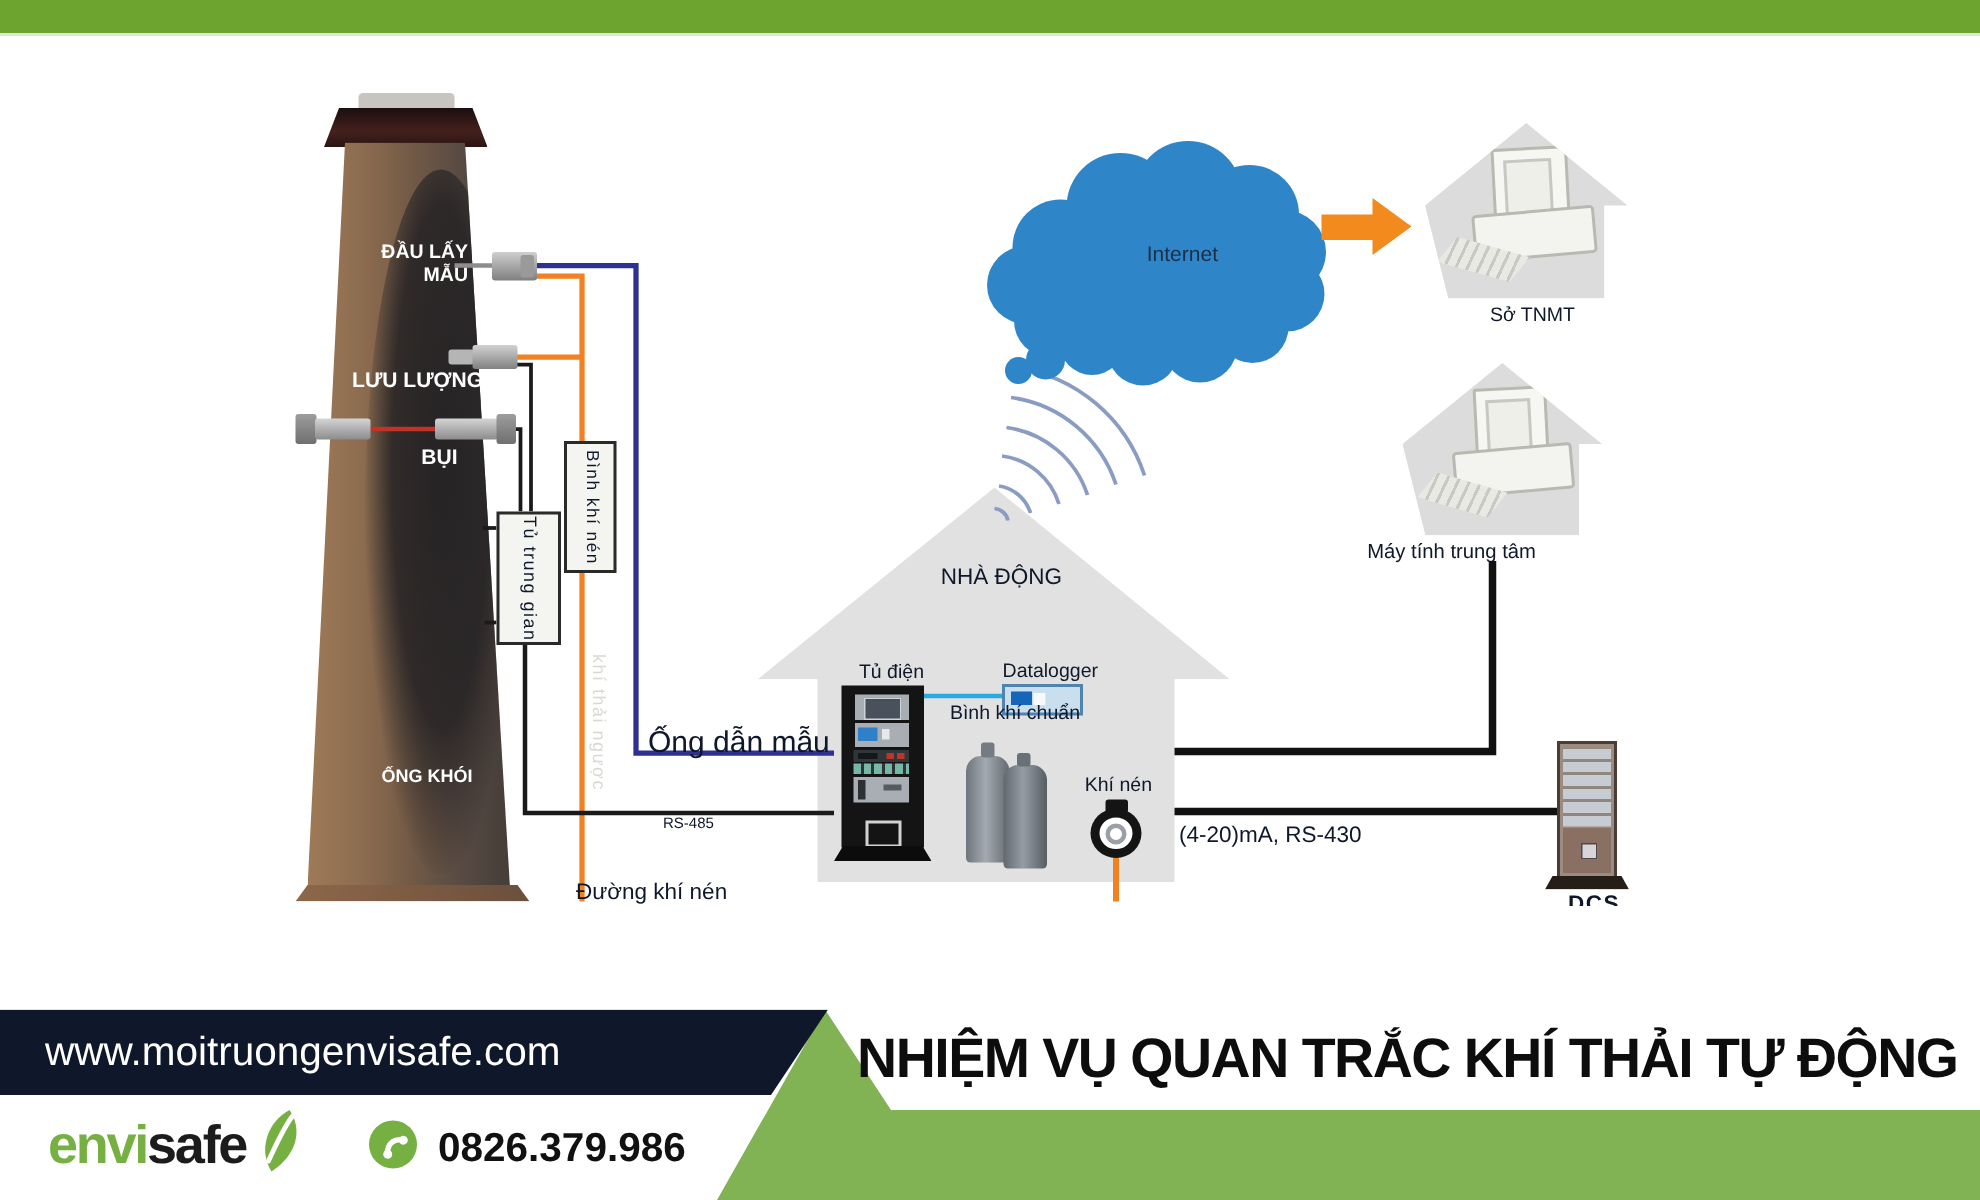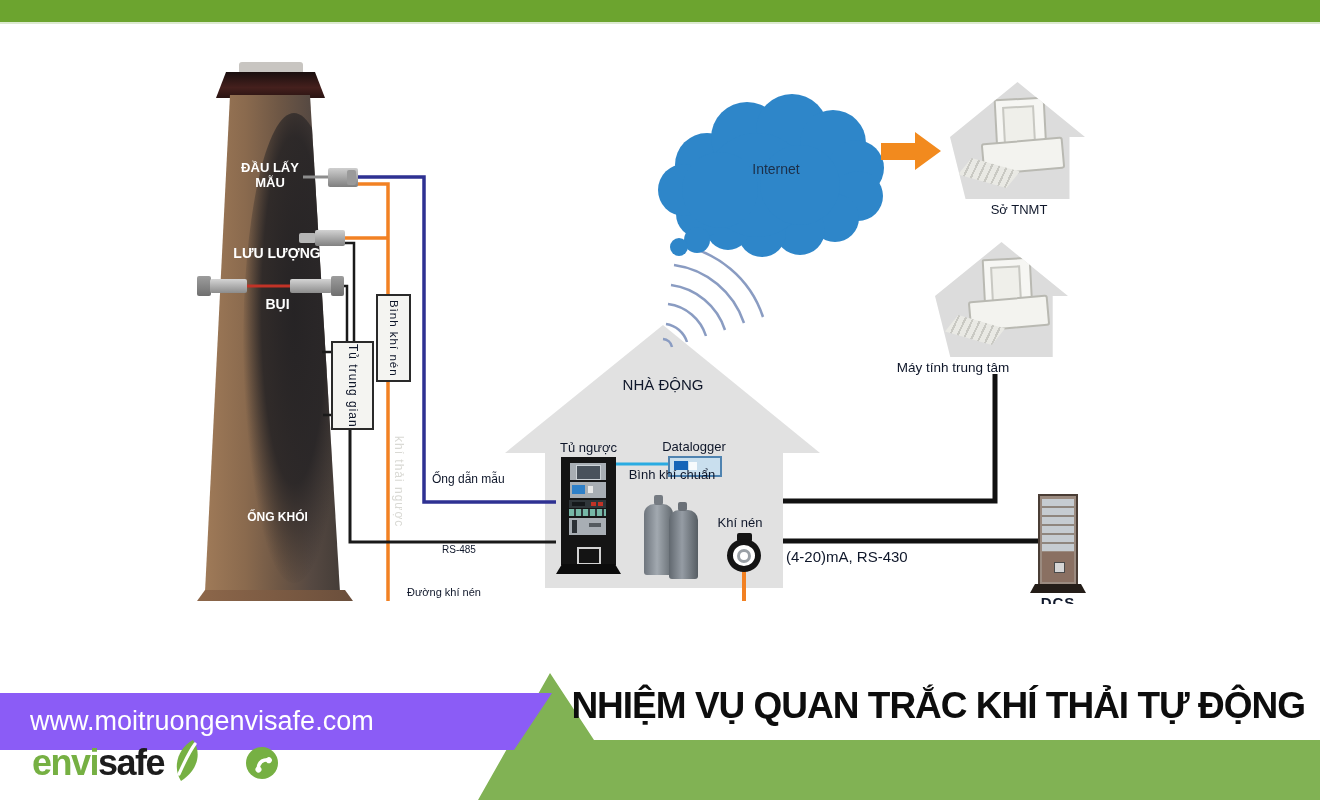--- a/index.html
+++ b/index.html
@@ -1,21 +1,21 @@
 <!DOCTYPE html>
 <html><head>
 <meta charset="utf-8">
 <style>
   html,body{margin:0;padding:0;background:#fff;}
   #stage{position:relative;width:1320px;height:800px;overflow:hidden;background:#fff;
          font-family:"Liberation Sans",sans-serif;}
   .abs{position:absolute;}
   .lbl{color:#0f172a;line-height:1.15;}
   .wlbl{color:#ffffff;}
-  .ctr{text-align:center;}
+  .ctr{text-align:right;}
   .vbox{background:#f4f4f1;border:2px solid #2a2a2a;display:flex;align-items:center;justify-content:center;}
   .vtext{writing-mode:vertical-rl;letter-spacing:1px;}
   .nowrap{white-space:nowrap;}
   svg{display:block;}
 </style>
 </head>
 <body>
 
 <div id="stage">
 
@@ -146,26 +146,26 @@
   </div>
 
   <div class="abs vbox" style="left:331px;top:341px;width:39px;height:85px;z-index:4;">
     <span class="vtext lbl" style="font-size:12px;">Tủ trung gian</span>
   </div>
   <div class="abs vbox" style="left:376px;top:294px;width:31px;height:84px;z-index:4;">
     <span class="vtext lbl" style="font-size:11.5px;">Bình khí nén</span>
   </div>
   <div class="abs vtext" style="left:392px;top:436px;height:160px;font-size:12px;color:#d9d9d4;z-index:2;">khí thải ngược</div>
 
-  <div class="abs lbl nowrap" style="left:432px;top:473px;font-size:12px;z-index:4;">Ống dẫn mẫu</div>
+  <div class="abs lbl nowrap" style="left:432px;top:484px;font-size:20px;z-index:4;">Ống dẫn mẫu</div>
   <div class="abs lbl nowrap" style="left:442px;top:544px;font-size:10px;z-index:4;">RS-485</div>
-  <div class="abs lbl nowrap" style="left:407px;top:586px;font-size:11px;z-index:4;">Đường khí nén</div>
+  <div class="abs lbl nowrap" style="left:384px;top:586px;font-size:15px;z-index:4;">Đường khí nén</div>
   <div class="abs lbl nowrap" style="left:786px;top:548px;font-size:15px;z-index:4;">(4-20)mA, RS-430</div>
 
-  <div class="abs lbl ctr nowrap" style="left:560px;top:441px;width:56px;font-size:13px;z-index:4;">Tủ ngược</div>
+  <div class="abs lbl ctr nowrap" style="left:560px;top:441px;width:56px;font-size:13px;z-index:4;">Tủ điện</div>
   <div class="abs" style="left:561px;top:457px;width:55px;height:108px;background:#141414;z-index:4;">
     <div class="abs" style="left:9px;top:6px;width:36px;height:17px;background:#a8aeb4;">
       <div class="abs" style="left:6px;top:2px;width:23px;height:13px;background:#49525c;border:1px solid #cdd3d8;"></div>
     </div>
     <div class="abs" style="left:9px;top:25px;width:36px;height:16px;background:#a8aeb4;">
       <div class="abs" style="left:2px;top:3px;width:13px;height:9px;background:#2f80c8;"></div>
       <div class="abs" style="left:18px;top:4px;width:5px;height:7px;background:#e8e8e8;"></div>
     </div>
     <div class="abs" style="left:8px;top:43px;width:37px;height:8px;background:#30363a;">
       <div class="abs" style="left:3px;top:2px;width:13px;height:4px;background:#15181b;"></div>
@@ -209,21 +209,21 @@
       <div class="abs" style="left:12px;top:10px;width:9px;height:9px;background:#d6d6d6;border:1px solid #4a4a4a;"></div>
     </div>
   </div>
   <div class="abs" style="left:1030px;top:584px;width:56px;height:9px;background:#241d18;clip-path:polygon(5px 0,51px 0,56px 9px,0 9px);z-index:4;"></div>
   <div class="abs" style="left:1036px;top:595px;width:44px;height:9px;overflow:hidden;z-index:4;">
     <span class="lbl ctr" style="display:block;font-size:15px;font-weight:bold;color:#0f172a;line-height:16px;letter-spacing:1px;">DCS</span>
   </div>
 
   <div class="abs" style="left:0;top:660px;width:1320px;height:140px;background:#81b254;z-index:5;
               clip-path:polygon(550px 13px,594px 80px,1320px 80px,1320px 140px,478px 140px);"></div>
-  <div class="abs" style="left:0;top:693px;width:552px;height:74px;background:#8b5cf6;z-index:6;
+  <div class="abs" style="left:0;top:673px;width:552px;height:74px;background:#0f172a;z-index:6;
               clip-path:polygon(0 0,552px 0,514px 57px,0 57px);">
     <span style="display:block;padding-left:30px;line-height:57px;font-size:27px;color:#ffffff;">www.moitruongenvisafe.com</span>
   </div>
   <div class="abs nowrap" style="left:520px;top:685px;width:785px;text-align:right;font-size:37px;font-weight:bold;color:#0d0d0d;letter-spacing:-1px;z-index:6;">NHIỆM VỤ QUAN TRẮC KHÍ THẢI TỰ ĐỘNG</div>
 
   <div class="abs nowrap" style="left:32px;top:742px;font-size:36px;font-weight:bold;letter-spacing:-1.5px;z-index:6;">
     <span style="color:#76b043;">envi</span><span style="color:#1c1c1c;">safe</span>
   </div>
   <svg class="abs" style="left:170px;top:738px;z-index:6;" width="34" height="46" viewBox="0 0 34 46">
     <path d="M23,2 C32,15 28,32 11,43 C2,29 8,10 23,2 Z" fill="#76b043"></path>
@@ -231,14 +231,15 @@
   </svg>
   <div class="abs" style="left:246px;top:747px;width:32px;height:32px;background:#76b043;border-radius:50%;z-index:6;">
     <svg width="32" height="32" viewBox="0 0 32 32">
       <g transform="rotate(-42 16 16)">
         <path d="M9,18 Q16,11 23,18" stroke="#ffffff" stroke-width="3.6" fill="none" stroke-linecap="round"></path>
         <circle cx="9" cy="18.5" r="3" fill="#ffffff"></circle>
         <circle cx="23" cy="18.5" r="3" fill="#ffffff"></circle>
       </g>
     </svg>
   </div>
+  <div class="abs nowrap" style="left:292px;top:750px;font-size:27px;font-weight:bold;color:#111111;z-index:6;">0826.379.986</div>
 
 </div>
 
 </body></html>

